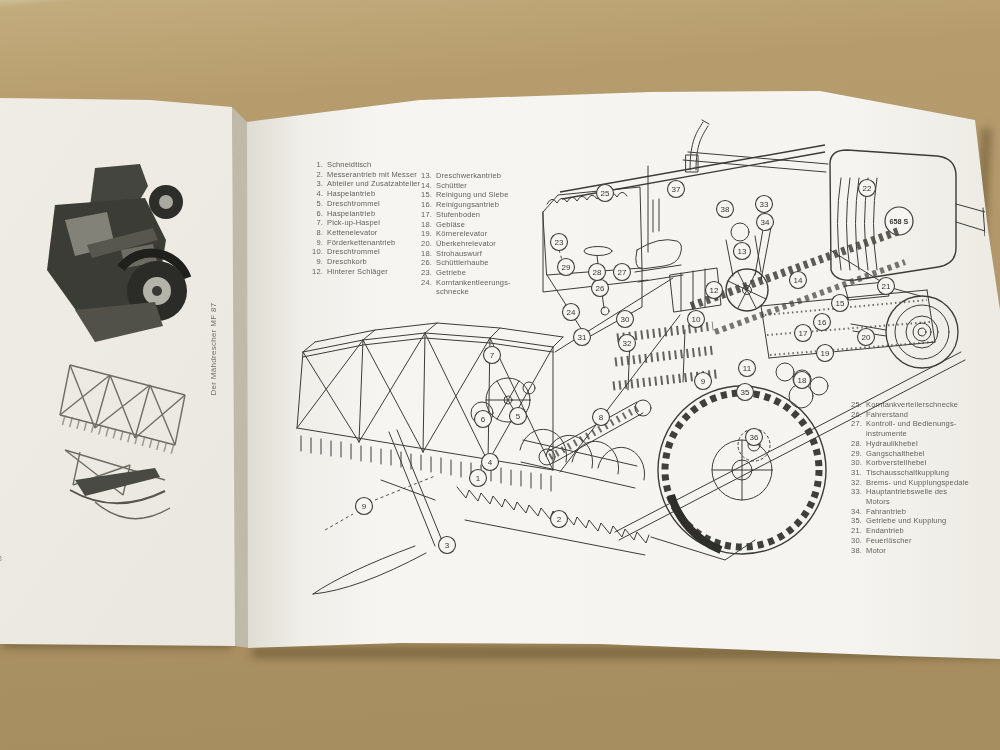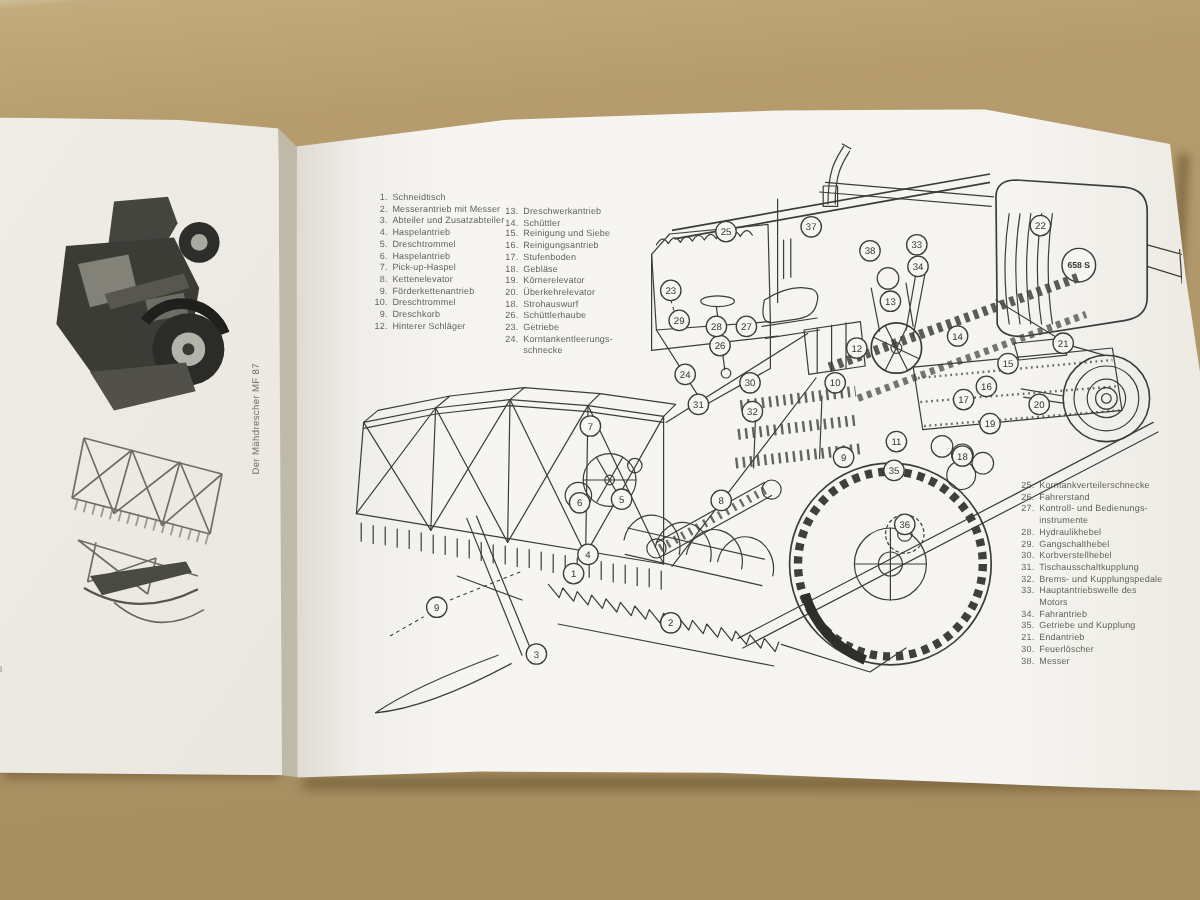--- a/index.html
+++ b/index.html
@@ -231,21 +231,21 @@
       <div class="li">
         <span class="num">21.</span>
         <span class="lbl">Endantrieb</span>
       </div>
       <div class="li">
         <span class="num">30.</span>
         <span class="lbl">Feuerlöscher</span>
       </div>
       <div class="li">
         <span class="num">38.</span>
-        <span class="lbl">Messer</span>
+        <span class="lbl">Motor</span>
       </div>
     </div>
 
   <svg id="diagram" width="700" height="500" viewBox="0 0 700 500">
 
     <path class="ln" d="M405,70 C405,40 412,32 418,22 M411,70 C411,44 417,36 423,26 M417,20 l7,4"></path>
     <rect x="401" y="55" width="12" height="17" class="ln"></rect>
 
     <path class="ln2" d="M275,92 L540,45 M277,99 L540,52"></path>
     <path class="ln" d="M258,112 L273,95 L355,87 L357,168 L262,175 Z"></path>

